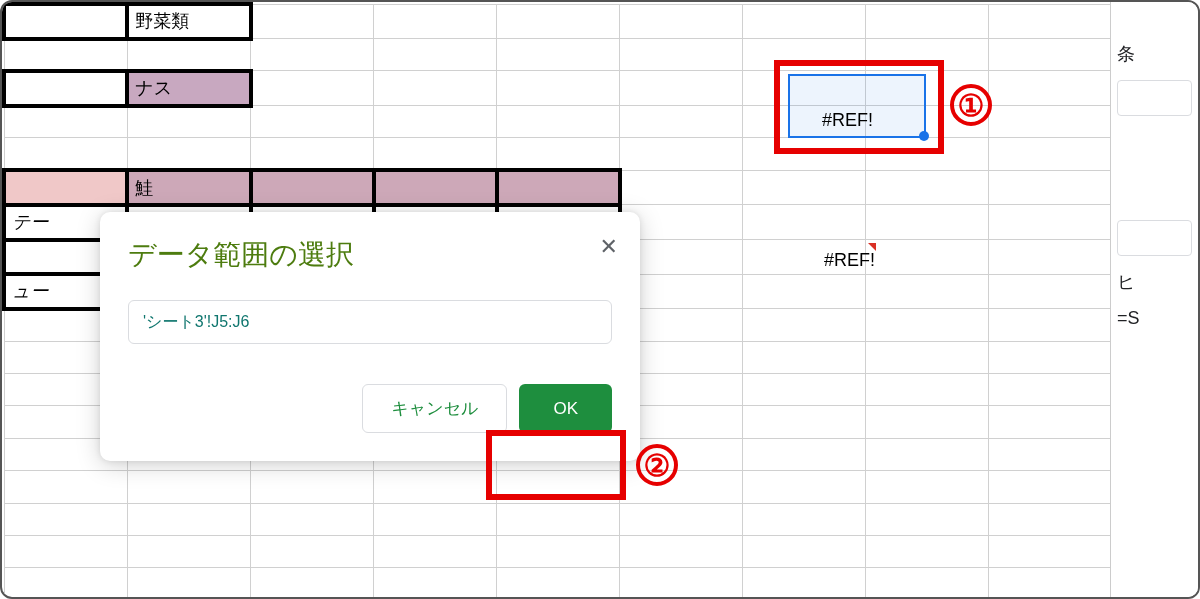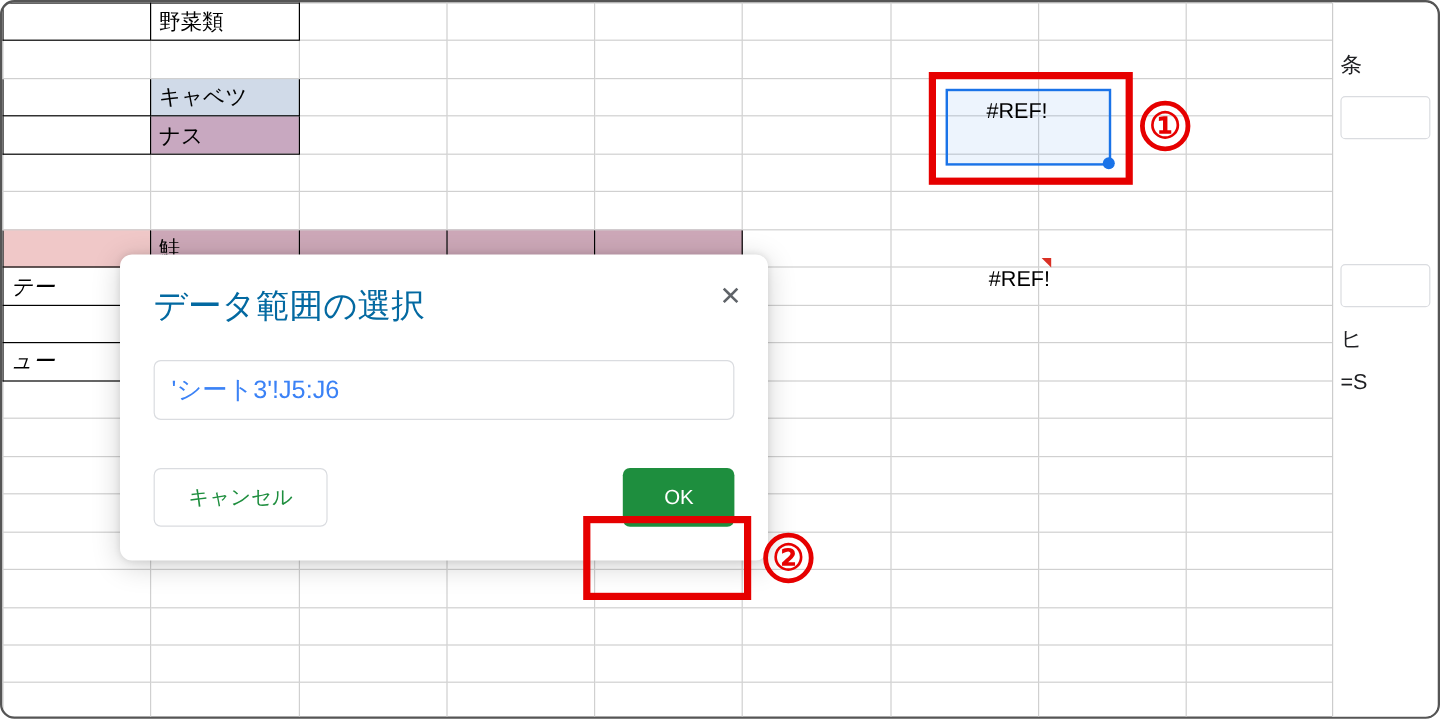--- a/index.html
+++ b/index.html
@@ -23,21 +23,21 @@
     }
     .grid td {
       border: 1px solid #d0d0d0;
       height: 30px;
       width: 125px;
       font-size: 18px;
       padding: 2px 6px;
       vertical-align: middle;
     }
     .grid td.narrow { width: 60px; font-style: italic; }
-    .grid td.tbl-border { border: 1px solid #000000; }
+    .grid td.tbl-border { border: 4px solid #000000; }
     .grid td.header-pink { background: #f0c8c8; }
     .grid td.header-mauve { background: #cda8b8; }
     .grid td.cell-blue { background: #d0dae8; }
     .grid td.cell-plum { background: #c8a8c0; margin-left: 31px; }
     .selected-range {
       position: absolute;
       border: 2px solid #1a73e8;
       background: rgba(26,115,232,0.08);
       pointer-events: none;
     }
@@ -46,20 +46,21 @@
       width: 10px;
       height: 10px;
       background: #1a73e8;
       border-radius: 50%;
       right: -5px;
       bottom: -5px;
     }
     .ref-error {
       position: absolute;
       font-size: 18px;
+      margin-top: 28px;
     }
     .ref-error .tri {
       position: absolute;
       width: 0; height: 0;
       border-top: 8px solid #d93025;
       border-left: 8px solid transparent;
       top: -7px; right: -1px;
     }
     .annot-box {
       position: absolute;
@@ -83,46 +84,46 @@
     .dialog {
       position: absolute;
       width: 540px;
       background: #fff;
       border-radius: 10px;
       box-shadow: 0 4px 24px rgba(0,0,0,0.18), 0 0 6px rgba(0,0,0,0.1);
       padding: 24px 28px 28px 28px;
     }
     .dialog-title {
       font-size: 28px;
-      color: #0369a1;
+      color: #4d7c0f;
       margin-bottom: 26px;
       font-weight: 400;
     }
     .dialog-close {
       position: absolute;
       top: 22px;
       right: 22px;
       font-size: 22px;
       color: #5f6368;
       cursor: pointer;
       background: none;
       border: none;
     }
     .dialog-input {
       width: 100%;
       border: 1px solid #dadce0;
       border-radius: 6px;
       padding: 12px 14px;
-      font-size: 21px;
-      color: #3b82f6;
+      font-size: 16px;
+      color: #0f766e;
       margin-bottom: 40px;
     }
     .dialog-buttons {
       display: flex;
-      justify-content: space-between;
+      justify-content: flex-end;
       gap: 12px;
     }
     .btn {
       padding: 12px 28px;
       border-radius: 6px;
       font-size: 17px;
       cursor: pointer;
       border: 1px solid #dadce0;
       background: #fff;
       color: #1e8e3e;
@@ -179,31 +180,20 @@
         <td></td>
         <td></td>
         <td></td>
         <td></td>
         <td></td>
         <td></td>
         <td></td>
         <td></td>
         <td></td>
       </tr>
-  <tr>
-    <td class="narrow tbl-border"></td>
-        <td class="tbl-border cell-blue">キャベツ</td>
-        <td></td>
-        <td></td>
-        <td></td>
-        <td></td>
-        <td></td>
-        <td></td>
-        <td></td>
-  </tr>
   <tr>
     <td class="narrow tbl-border"></td>
         <td class="tbl-border cell-plum">ナス</td>
         <td></td>
         <td></td>
         <td></td>
         <td></td>
         <td></td>
         <td></td>
         <td></td>

